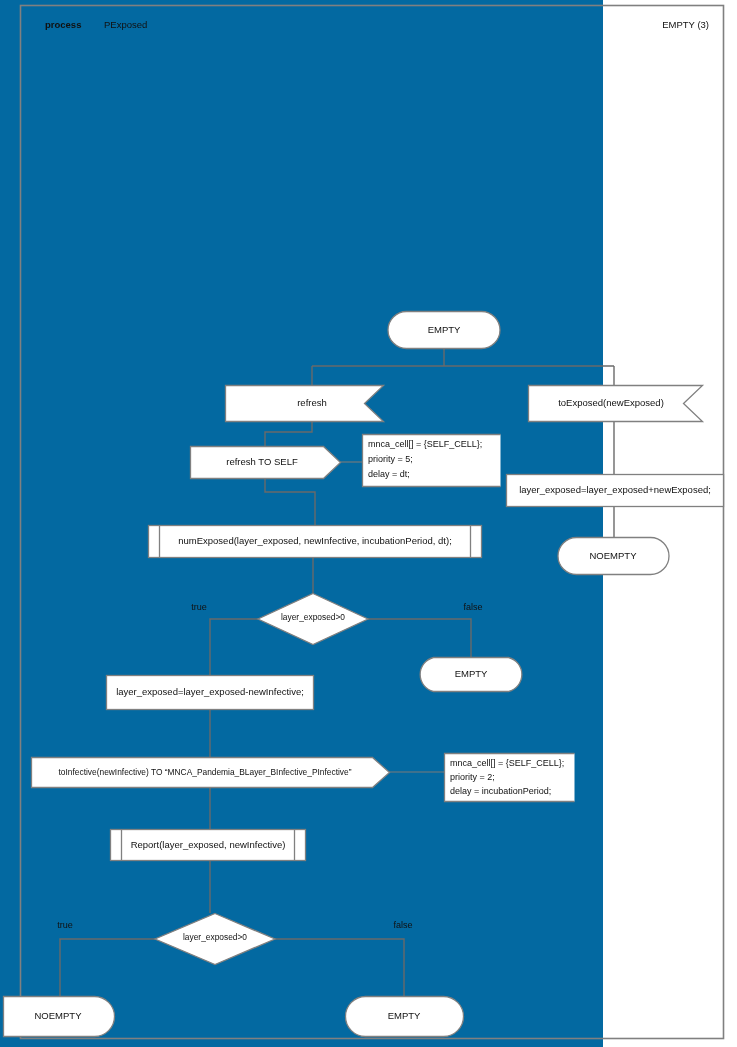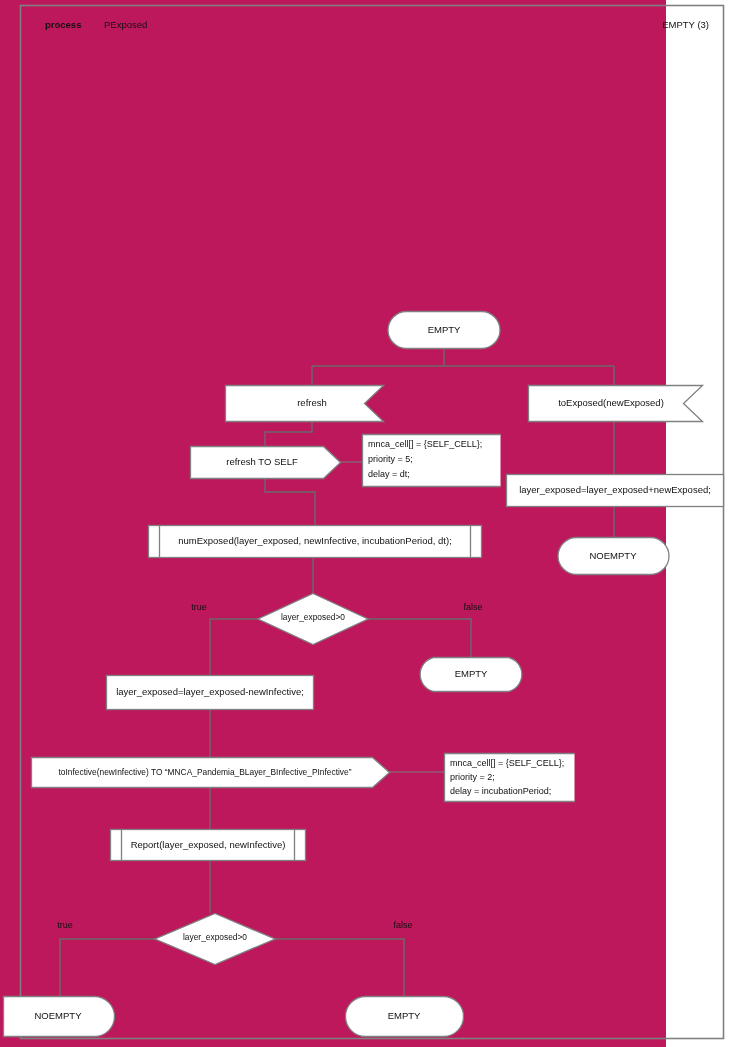--- a/index.html
+++ b/index.html
@@ -8,23 +8,23 @@
     background: #ffffff;
   }
   body {
     width: 737px;
     height: 1047px;
     font-family: "Liberation Sans", sans-serif;
     overflow: hidden;
   }
   #diagram-root {
     position: relative;
-    width: 666px;
+    width: 603px;
     height: 1047px;
-    background: #be185d;
+    background: #0369a1;
   }
   svg.sdl {
     display: block;
     width: 737px;
     height: 1047px;
   }
   .frame {
     fill: none;
     stroke: #808080;
     stroke-width: 1.6;

